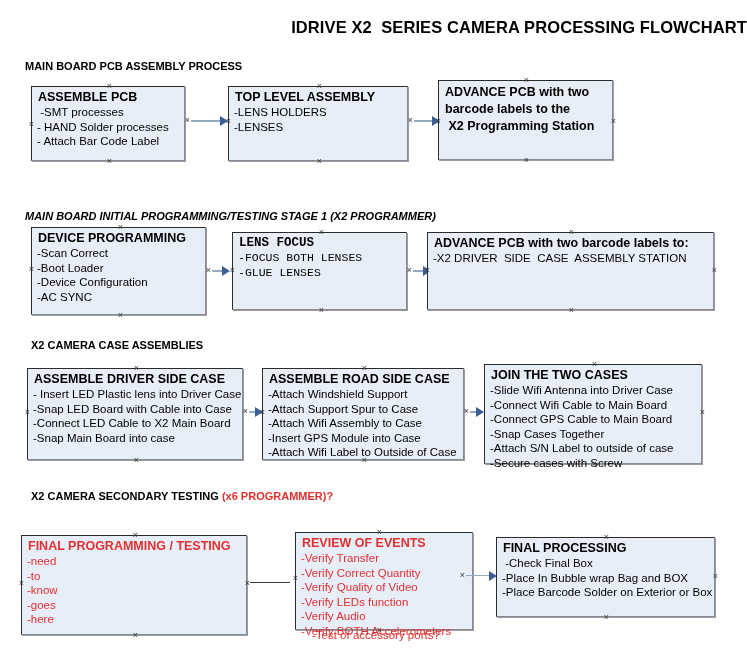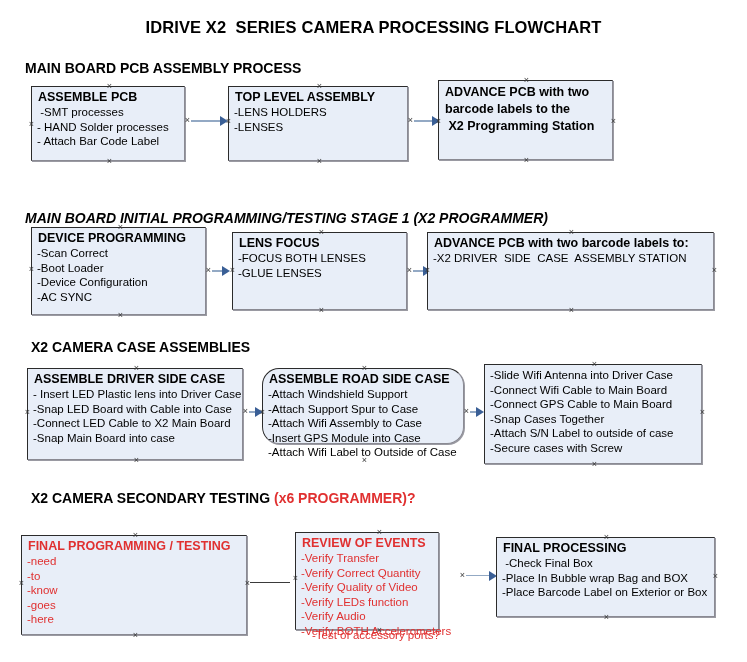--- a/index.html
+++ b/index.html
@@ -16,29 +16,29 @@
     color: #000000;
     -webkit-font-smoothing: antialiased;
   }
 
   
   .doc-title {
     position: absolute;
     left: 0;
     top: 18px;
     width: 747px;
-    text-align: center;
+    text-align: right;
     font-size: 16.5px;
     font-weight: bold;
     letter-spacing: 0.1px;
     white-space: pre;
   }
   .section-header {
     position: absolute;
-    font-size: 14px;
+    font-size: 11px;
     font-weight: bold;
     white-space: pre;
   }
   .section-header .accent {
     color: #e03030;
   }
 
   
   .box {
     position: absolute;
@@ -175,21 +175,21 @@
   </div>
   <div class="handle" style="left:85px; top:-4px;"></div>
   <div class="handle" style="left:85px; top:84px;"></div>
   <div class="handle" style="left:-4px; top:38px;"></div>
 </div>
 
 <div class="handle" style="left:205px; top:267px;"></div>
 <div class="conn" style="left:212px; top:270px; width:14px;"></div>
 <div class="arrowhead" style="left:222px; top:266px;"></div>
 
-<div class="box" style="left:232px; top:232px; width:175px; height:78px;">
+<div class="box" style="left:232px; top:232px; width:175px; height:78px;font-family:Liberation Mono, monospace;">
   <div class="inner">
     <div class="btitle">LENS FOCUS</div>
     <div class="bline">-FOCUS BOTH LENSES</div>
     <div class="bline">-GLUE LENSES</div>
   </div>
   <div class="handle" style="left:85px; top:-4px;"></div>
   <div class="handle" style="left:85px; top:74px;"></div>
   <div class="handle" style="left:-4px; top:34px;"></div>
 </div>
 
@@ -220,40 +220,41 @@
   </div>
   <div class="handle" style="left:105px; top:-4px;"></div>
   <div class="handle" style="left:105px; top:88px;"></div>
   <div class="handle" style="left:-4px; top:40px;"></div>
 </div>
 
 <div class="handle" style="left:242px; top:408px;"></div>
 <div class="conn" style="left:249px; top:411px; width:10px;"></div>
 <div class="arrowhead" style="left:255px; top:407px;"></div>
 
-<div class="box" style="left:262px; top:368px; width:202px; height:76px;border-radius:17px;">
+<div class="box" style="left:262px; top:368px; width:202px; height:92px;">
   <div class="inner">
     <div class="btitle">ASSEMBLE ROAD SIDE CASE</div>
     <div class="bline">-Attach Windshield Support</div>
     <div class="bline">-Attach Support Spur to Case</div>
     <div class="bline">-Attach Wifi Assembly to Case</div>
     <div class="bline">-Insert GPS Module into Case</div>
     <div class="bline">-Attach Wifi Label to Outside of Case</div>
   </div>
   <div class="handle" style="left:98px; top:-4px;"></div>
   <div class="handle" style="left:98px; top:88px;"></div>
   <div class="handle" style="left:-4px; top:40px;"></div>
 </div>
 
 <div class="handle" style="left:463px; top:408px;"></div>
 <div class="conn" style="left:470px; top:411px; width:10px;"></div>
 <div class="arrowhead" style="left:476px; top:407px;"></div>
 
 <div class="box" style="left:484px; top:364px; width:218px; height:100px;">
   <div class="inner">
+    <div class="btitle">JOIN THE TWO CASES</div>
     <div class="bline">-Slide Wifi Antenna into Driver Case</div>
     <div class="bline">-Connect Wifi Cable to Main Board</div>
     <div class="bline">-Connect GPS Cable to Main Board</div>
     <div class="bline">-Snap Cases Together</div>
     <div class="bline">-Attach S/N Label to outside of case</div>
     <div class="bline">-Secure cases with Screw</div>
   </div>
   <div class="handle" style="left:106px; top:-4px;"></div>
   <div class="handle" style="left:106px; top:96px;"></div>
   <div class="handle" style="left:214px; top:44px;"></div>
@@ -270,21 +271,21 @@
     <div class="bline">-goes</div>
     <div class="bline">-here</div>
   </div>
   <div class="handle" style="left:110px; top:-4px;"></div>
   <div class="handle" style="left:110px; top:96px;"></div>
   <div class="handle" style="left:-4px; top:44px;"></div>
   <div class="handle" style="left:222px; top:44px;"></div>
 </div>
 <div class="conn" style="left:250px; top:582px; width:40px; background:#3a3a3a; height:1px;"></div>
 
-<div class="box red" style="left:295px; top:532px; width:144px; height:98px;">
+<div class="box red" style="left:295px; top:532px; width:178px; height:98px;">
   <div class="inner">
     <div class="btitle">REVIEW OF EVENTS</div>
     <div class="bline">-Verify Transfer</div>
     <div class="bline">-Verify Correct Quantity</div>
     <div class="bline">-Verify Quality of Video</div>
     <div class="bline">-Verify LEDs function</div>
     <div class="bline">-Verify Audio</div>
     <div class="bline">-Verify BOTH Accelerometers</div>
   </div>
   <div class="handle" style="left:80px; top:-4px;"></div>
@@ -295,18 +296,18 @@
 
 <div class="handle" style="left:459px; top:572px;"></div>
 <div class="conn" style="left:466px; top:575px; width:28px; height:1px;"></div>
 <div class="arrowhead" style="left:489px; top:571px;"></div>
 
 <div class="box" style="left:496px; top:537px; width:219px; height:80px;">
   <div class="inner">
     <div class="btitle">FINAL PROCESSING</div>
     <div class="bline"> -Check Final Box</div>
     <div class="bline">-Place In Bubble wrap Bag and BOX</div>
-    <div class="bline">-Place Barcode Label on Exterior or Box</div>
+    <div class="bline">-Place Barcode Solder on Exterior or Box</div>
   </div>
   <div class="handle" style="left:106px; top:-4px;"></div>
   <div class="handle" style="left:106px; top:76px;"></div>
   <div class="handle" style="left:215px; top:35px;"></div>
 </div>
 
 </body></html>

